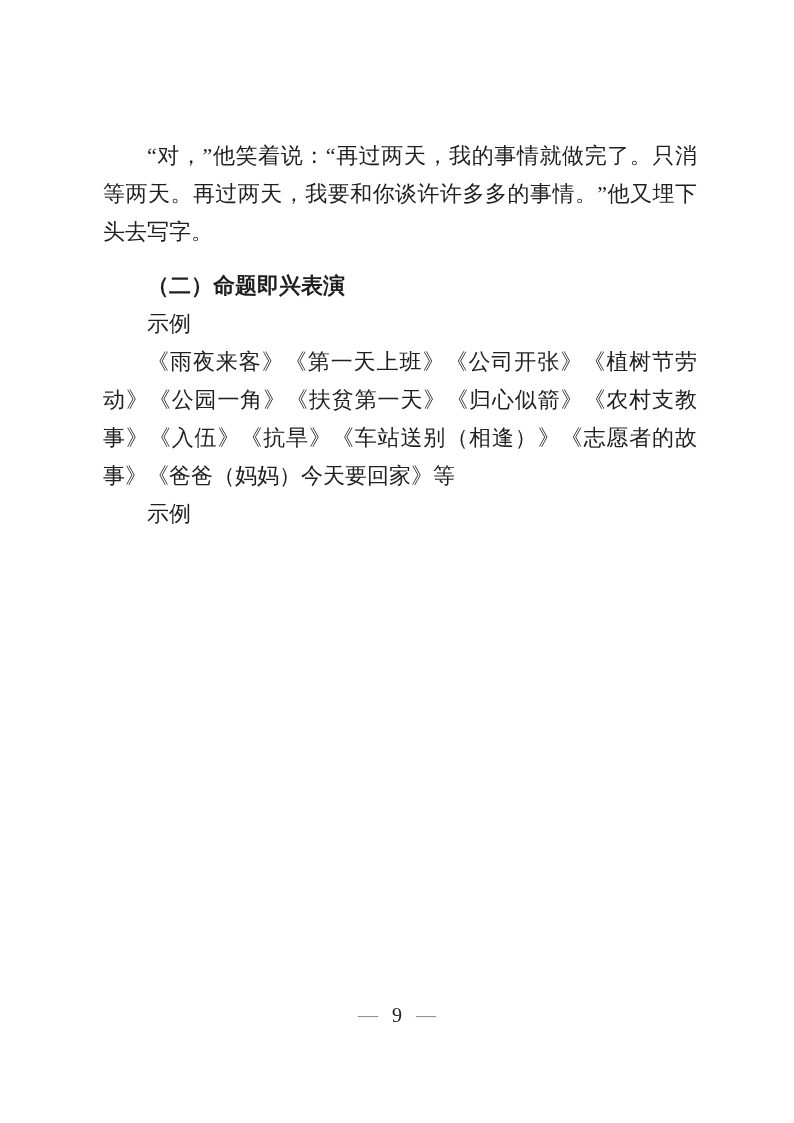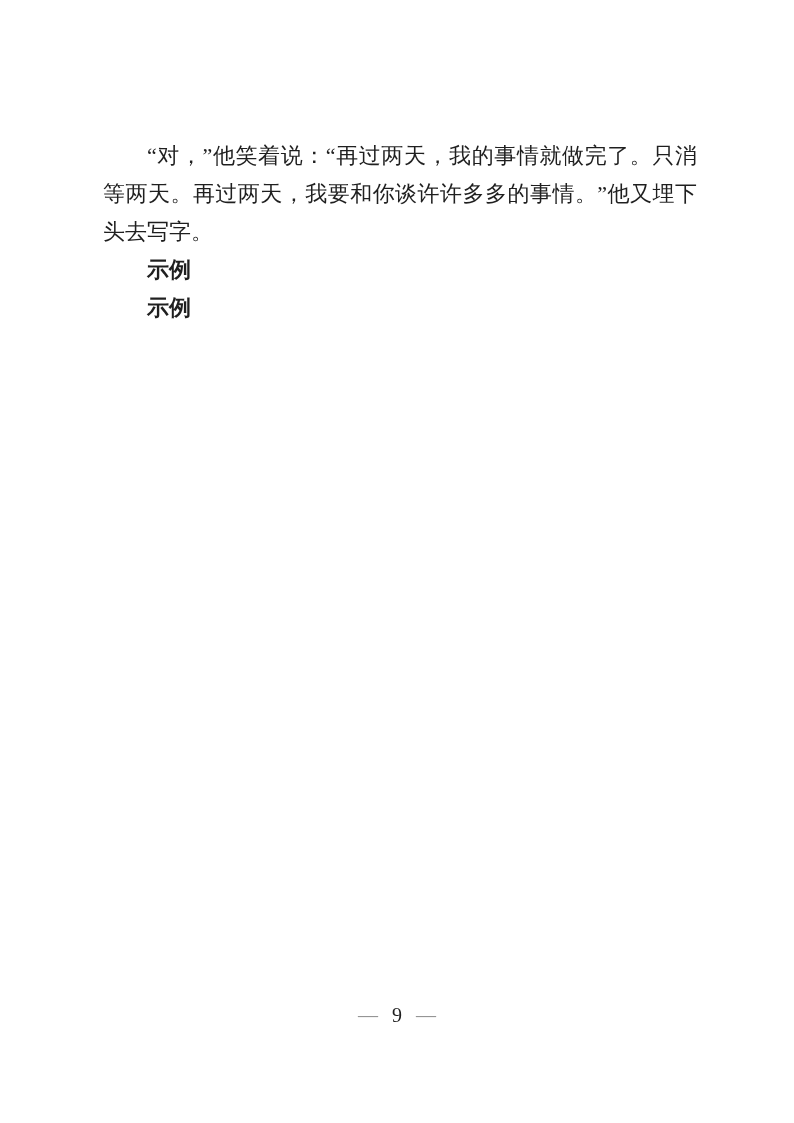--- a/index.html
+++ b/index.html
@@ -34,21 +34,21 @@
   .heading {
     font-weight: bold;
   }
   .heading-first {
     margin-top: 16px !important;
   }
   .heading-second {
     margin-top: 2px !important;
   }
   .example-label {
-    font-weight: bold;
+    font-weight: normal;
   }
   .footer {
     position: absolute;
     left: 0;
     top: 1002px;
     width: 100%;
     text-align: center;
     font-size: 20px;
     line-height: 26px;
     color: #1f1f1f;
@@ -62,23 +62,25 @@
     color: #1f1f1f;
   }
 </style>
 </head>
 <body>
 
 <div class="page">
   <div class="content">
     <p>“对，”他笑着说：“再过两天，我的事情就做完了。只消等两天。再过两天，我要和你谈许许多多的事情。”他又埋下头去写字。</p>
 
+    <p class="heading heading-first">（二）命题即兴表演</p>
 
     <p class="example-label">示例</p>
 
+    <p>《雨夜来客》《第一天上班》《公司开张》《植树节劳动》《公园一角》《扶贫第一天》《归心似箭》《农村支教事》《入伍》《抗旱》《车站送别（相逢）》《志愿者的故事》《爸爸（妈妈）今天要回家》等</p>
 
 
     <p class="example-label">示例</p>
 
   </div>
 
   <div class="footer">
     <span class="dash">—</span><span class="num">9</span><span class="dash">—</span>
   </div>
 </div>

